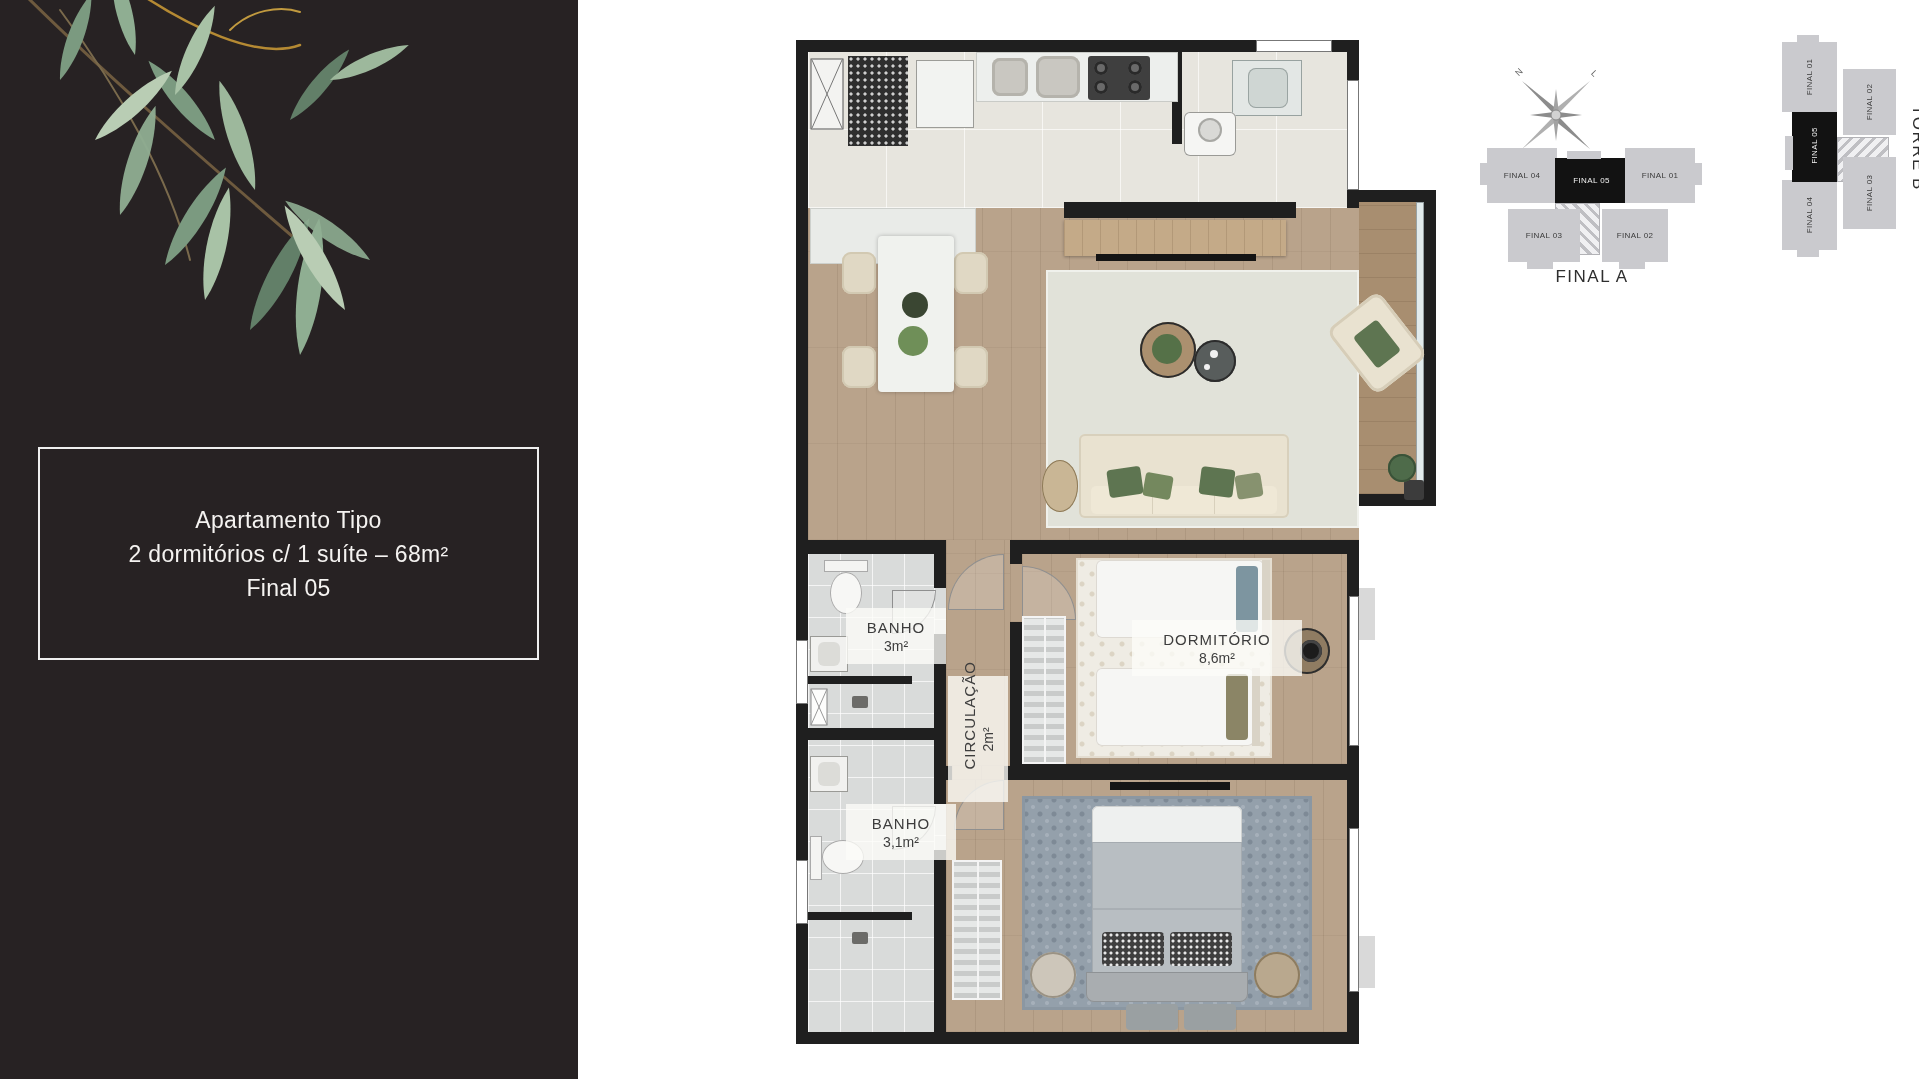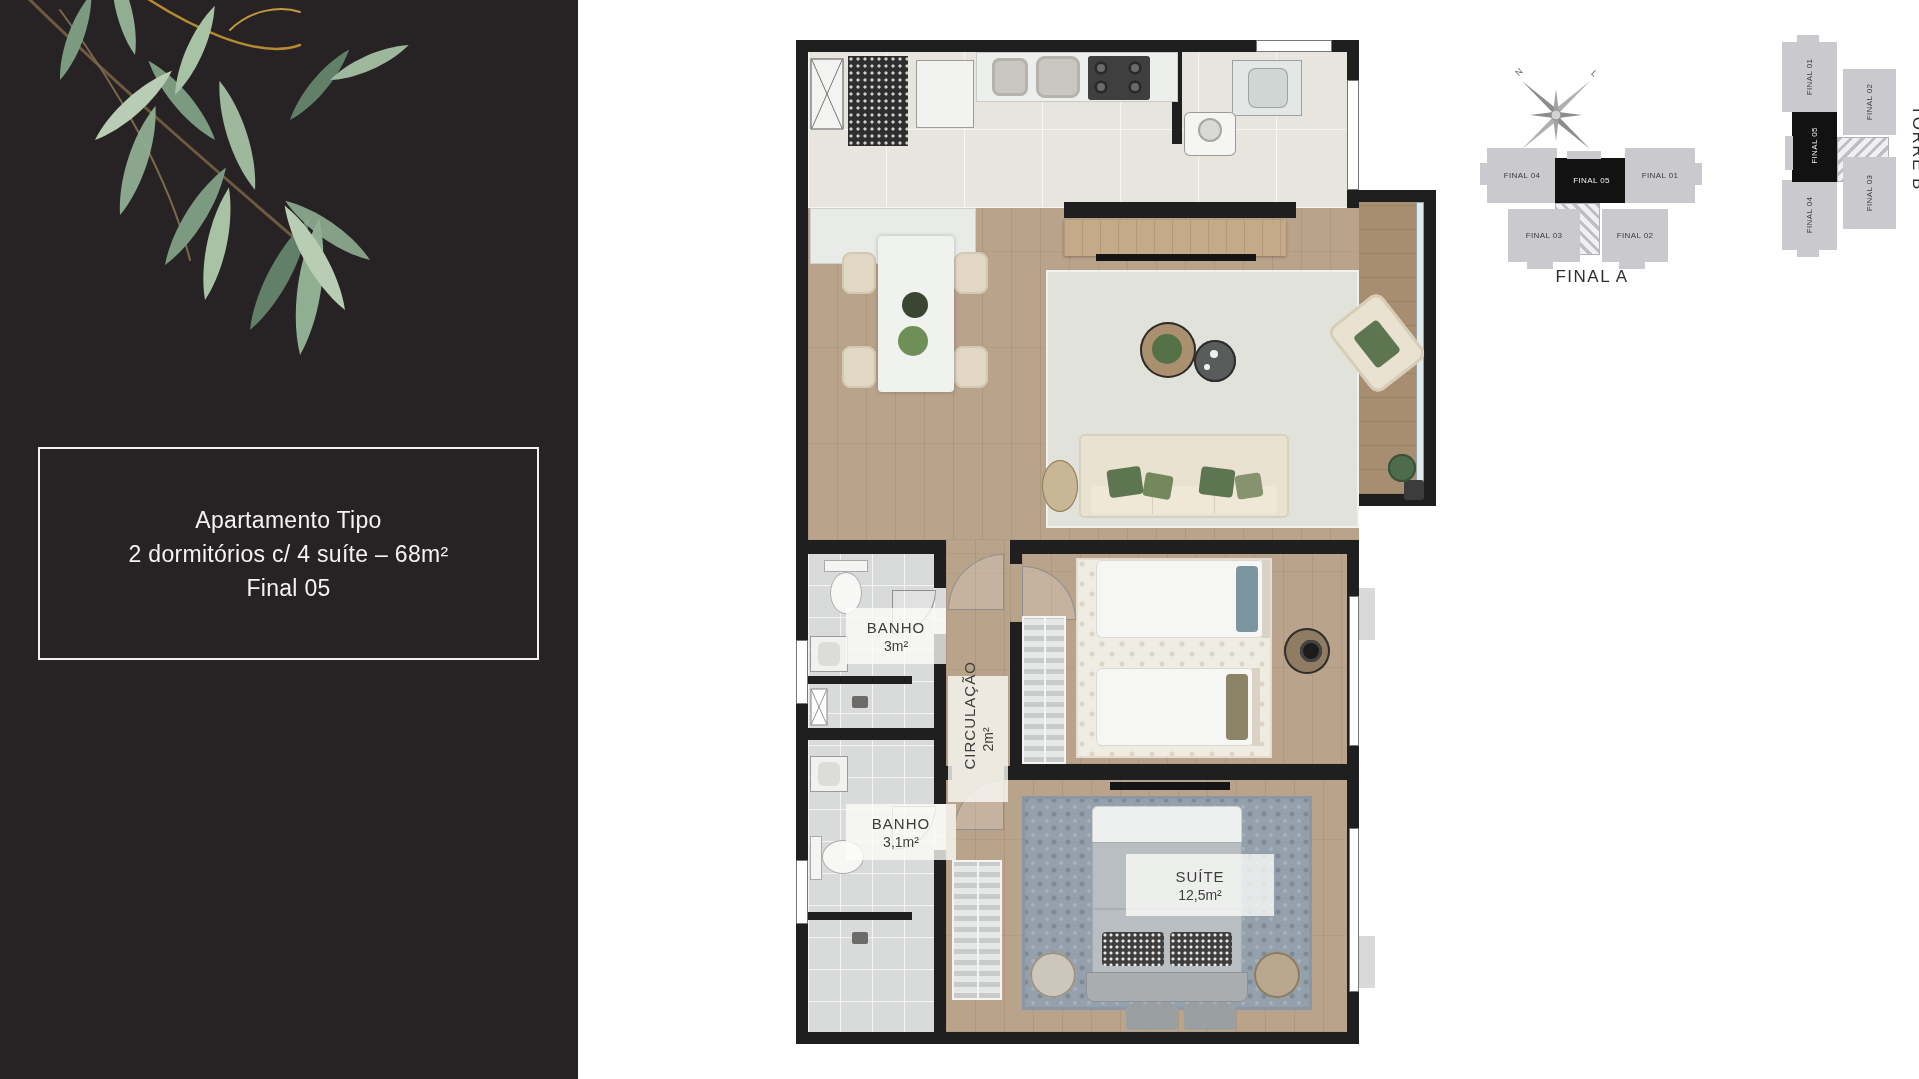--- a/index.html
+++ b/index.html
@@ -84,21 +84,21 @@
       <path d="M0 0 C12 -30 14 -78 0 -115 C-14 -78 -12 -30 0 0 Z" transform="translate(135,55)  rotate(-14) scale(.8)" fill="#8fae92"></path>
       <path d="M0 0 C12 -30 14 -78 0 -115 C-14 -78 -12 -30 0 0 Z" transform="translate(290,120) rotate(40) scale(.8)" fill="#627f68"></path>
       <path d="M0 0 C12 -30 14 -78 0 -115 C-14 -78 -12 -30 0 0 Z" transform="translate(330,80)  rotate(66) scale(.75)" fill="#9db89c"></path>
       <path d="M0 0 C12 -30 14 -78 0 -115 C-14 -78 -12 -30 0 0 Z" transform="translate(95,140)  rotate(48) scale(.9)" fill="#b9cdb4"></path>
       <path d="M0 0 C12 -30 14 -78 0 -115 C-14 -78 -12 -30 0 0 Z" transform="translate(60,80)   rotate(20) scale(.8)" fill="#7b9a80"></path>
       <path d="M0 0 C12 -30 14 -78 0 -115 C-14 -78 -12 -30 0 0 Z" transform="translate(370,260) rotate(-55) scale(.9)" fill="#8fae92" opacity=".9"></path>
     </g>
   </svg>
   <div class="abs" id="info-box">
     <div>Apartamento Tipo</div>
-    <div>2 dormitórios c/ 4 suíte – 68m²</div>
+    <div>2 dormitórios c/ 1 suíte – 68m²</div>
     <div>Final 05</div>
   </div>
 </div>
 
 <div class="abs" id="plan">
 
   <div class="abs wall" style="left:0;top:0;width:563px;height:1004px;"></div>
   <div class="abs wall" style="left:551px;top:150px;width:89px;height:316px;"></div>
 
   <div class="abs tile" style="left:12px;top:12px;width:539px;height:156px;"></div>
@@ -233,27 +233,27 @@
   <div class="abs plate" style="left:50px;top:568px;width:100px;height:56px;">
     <div class="nm">BANHO</div>
     <div class="ar">3m²</div>
   </div>
   <div class="abs plate" style="left:152px;top:636px;width:60px;height:126px;">
     <div style="transform:rotate(-90deg);white-space:nowrap;">
       <div class="nm">CIRCULAÇÃO</div>
       <div class="ar">2m²</div>
     </div>
   </div>
+  <div class="abs plate" style="left:336px;top:580px;width:170px;height:56px;">
+    <div class="nm">DORMITÓRIO</div>
+    <div class="ar">8,6m²</div>
+  </div>
   <div class="abs plate" style="left:50px;top:764px;width:110px;height:56px;">
     <div class="nm">BANHO</div>
     <div class="ar">3,1m²</div>
-  </div>
-  <div class="abs plate" style="left:330px;top:814px;width:148px;height:62px;">
-    <div class="nm">SUÍTE</div>
-    <div class="ar">12,5m²</div>
   </div>
 </div>
 
 <svg class="abs" style="left:1508px;top:62px;" width="96" height="106" viewBox="0 0 96 106">
   <g transform="translate(48,53)">
     <polygon points="-34,-34 -3,-2 2,-5" fill="#8c8c8c"></polygon>
     <polygon points="34,-34 3,-2 -2,-5" fill="#b0b0b0"></polygon>
     <polygon points="34,34 3,2 -2,5" fill="#8c8c8c"></polygon>
     <polygon points="-34,34 -3,2 2,5" fill="#b0b0b0"></polygon>
     <polygon points="0,-26 -3,-2 3,-2" fill="#a3a3a3"></polygon>

